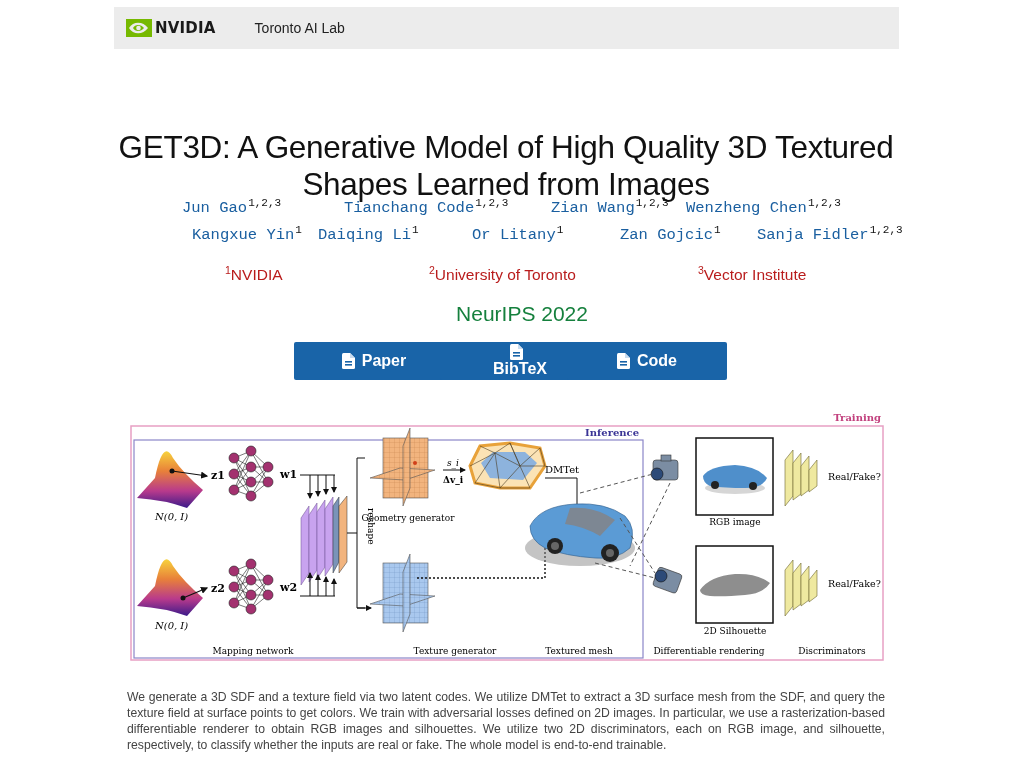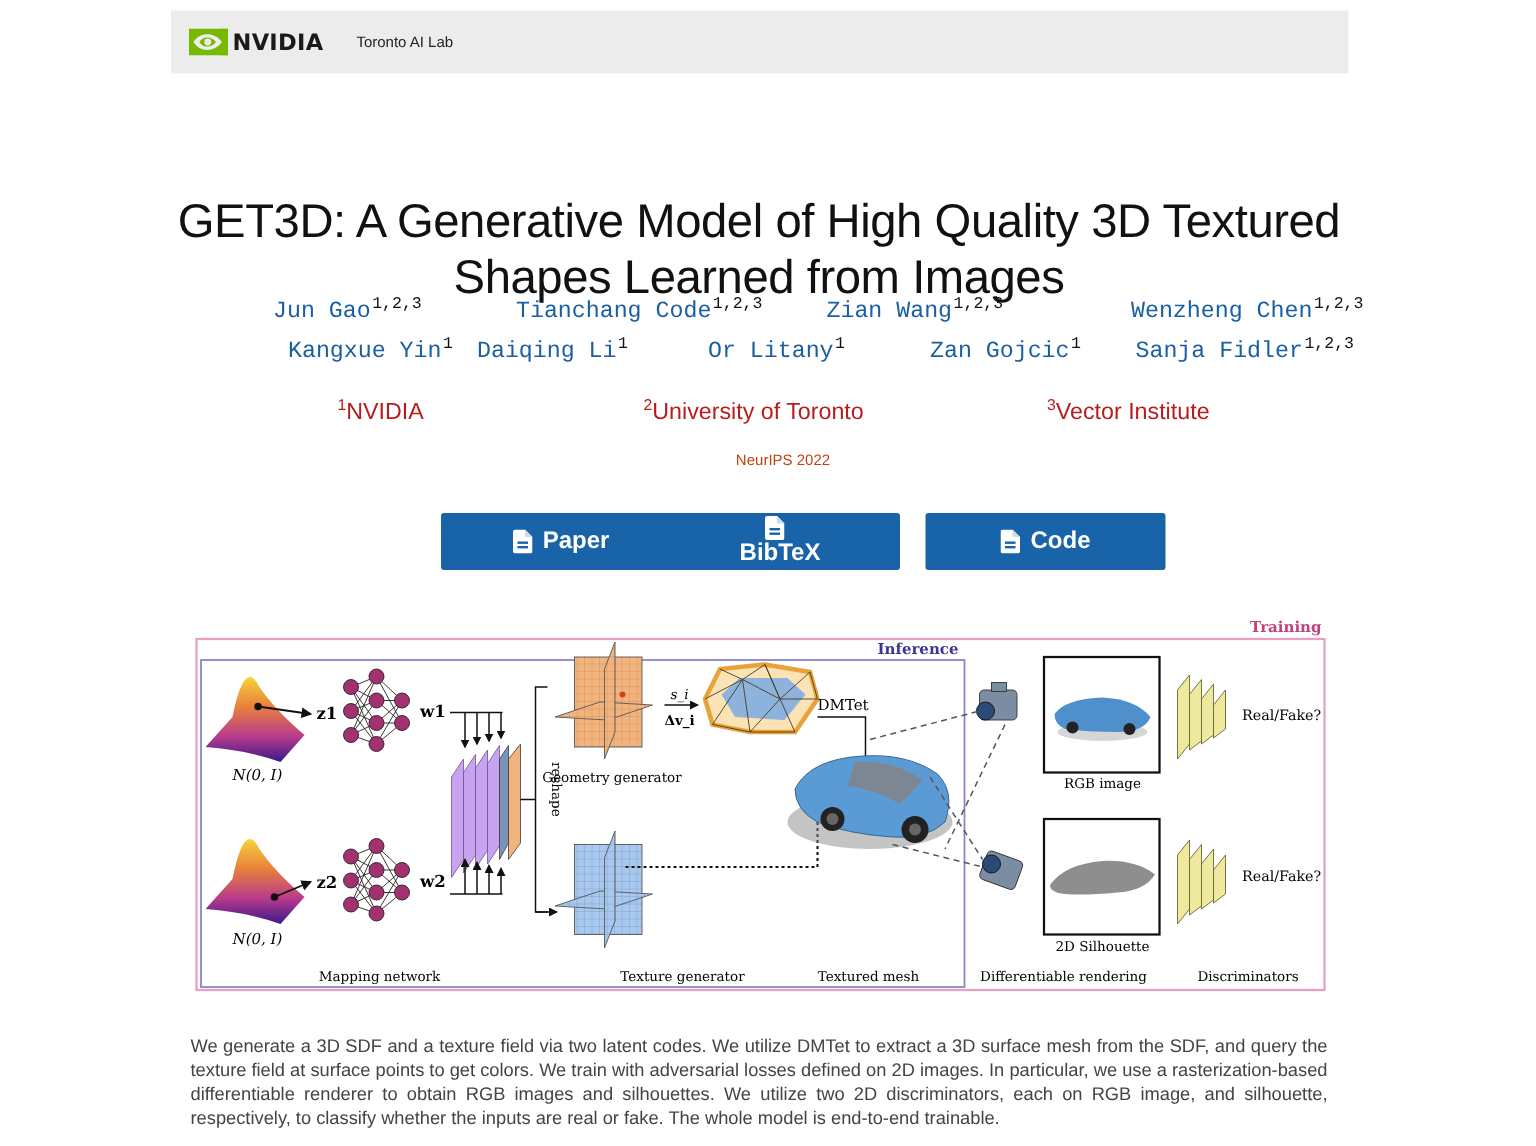--- a/index.html
+++ b/index.html
@@ -6,41 +6,41 @@
   html, body { width: 1024px; height: 764px; background: #ffffff; overflow: hidden; }
   body { font-family: "DejaVu Sans", sans-serif; color: #111; position: relative; }
 
   .topbar {
     position: absolute; left: 114px; top: 7px; width: 785px; height: 42px;
     background: #ececec; display: flex; align-items: center;
   }
   .nv-logo { display: flex; align-items: center; margin-left: 12px; }
   .nv-logo svg { display: block; }
   .nv-word { font-family: "DejaVu Sans", sans-serif; font-weight: bold; font-size: 15px; letter-spacing: 0.2px; color: #1a1a1a; margin-left: 3px; }
-  .lab-name { margin-left: 22px; font-family: "Liberation Sans", sans-serif; font-size: 10px; color: #222; }
+  .lab-name { margin-left: 39px; font-family: "Liberation Sans", sans-serif; font-size: 14px; color: #222; }
 
   .title {
     position: absolute; left: 100px; top: 85px; width: 812px; text-align: center;
     font-family: "Liberation Sans", sans-serif; font-size: 31.5px; line-height: 37px; color: #111;
     letter-spacing: -0.3px;
     margin-top: 44px;
   }
 
   .authors { position: absolute; left: 0; top: 0; }
   .author {
     position: absolute; font-family: Liberation Mono, monospace; font-size: 15.5px; color: #1a5fa0;
     white-space: nowrap;
   }
   .author sup { font-size: 11px; color: #111; vertical-align: 6px; margin-left: 1px; }
 
   .affil { position: absolute; font-family: "Liberation Sans", sans-serif; font-size: 15.5px; color: #b91c1c; white-space: nowrap; }
   .affil sup { font-size: 10.5px; vertical-align: 6px; }
 
   .venue { position: absolute; left: 0; width: 1012px; top: 302px; text-align: center;
-    font-family: "Liberation Sans", sans-serif; font-size: 10px; color: #c2410c; padding-left: 32px; }
+    font-family: "Liberation Sans", sans-serif; font-size: 21px; color: #15803d; padding-left: 32px; }
 
   .btn {
     position: absolute; top: 342px; width: 160px; height: 38px; background: #1964a8;
     color: #fff; border-radius: 2px; display: flex; align-items: center; justify-content: center;
     font-family: "Liberation Sans", sans-serif; font-weight: bold; font-size: 16px; cursor: pointer;
   }
   .btn .ic { margin-right: 7px; display: inline-flex; }
 
   .figure { position: absolute; left: 125px; top: 408px; width: 770px; height: 255px; }
   .figure svg { display: block; }
@@ -70,21 +70,21 @@
   </div>
   <span class="lab-name">Toronto AI Lab</span>
 </div>
 
 <h1 class="title" style="font-weight:normal;">GET3D: A Generative Model of High Quality 3D Textured Shapes Learned from Images</h1>
 
 <div class="authors">
   <span class="author" style="left:182px; top:197px;"><span>Jun Gao</span><sup>1,2,3</sup></span>
   <span class="author" style="left:344px; top:197px;"><span>Tianchang Code</span><sup>1,2,3</sup></span>
   <span class="author" style="left:551px; top:197px;"><span>Zian Wang</span><sup>1,2,3</sup></span>
-  <span class="author" style="left:754px; top:197px;text-align:center;"><span>Wenzheng Chen</span><sup>1,2,3</sup></span>
+  <span class="author" style="left:686px; top:197px;text-align:center;"><span>Wenzheng Chen</span><sup>1,2,3</sup></span>
   <span class="author" style="left:144px; top:224px;margin-left:48px;"><span>Kangxue Yin</span><sup>1</sup></span>
   <span class="author" style="left:318px; top:224px;"><span>Daiqing Li</span><sup>1</sup></span>
   <span class="author" style="left:472px; top:224px;"><span>Or Litany</span><sup>1</sup></span>
   <span class="author" style="left:620px; top:224px;"><span>Zan Gojcic</span><sup>1</sup></span>
   <span class="author" style="left:757px; top:224px;"><span>Sanja Fidler</span><sup>1,2,3</sup></span>
 </div>
 
 <span class="affil" style="left:225px; top:264px;"><sup>1</sup><span>NVIDIA</span></span>
 <span class="affil" style="left:429px; top:264px;"><sup>2</sup><span>University of Toronto</span></span>
 <span class="affil" style="left:698px; top:264px;"><sup>3</sup><span>Vector Institute</span></span>
@@ -106,21 +106,21 @@
   <span class="ic">
     <svg width="13" height="16" viewBox="0 0 13 16">
         <path d="M0 1.5 Q0 0 1.5 0 H8 L13 5 V14.5 Q13 16 11.5 16 H1.5 Q0 16 0 14.5 Z" fill="#fff"></path>
         <path d="M8 0 V5 H13" fill="#c9dcef"></path>
         <rect x="3" y="8" width="7" height="1.6" fill="#1964a8"></rect>
         <rect x="3" y="11" width="7" height="1.6" fill="#1964a8"></rect>
       </svg>
   </span>
   <span>BibTeX</span>
 </div>
-<div class="btn" style="left:617px;">
+<div class="btn" style="left:567px;">
   <span class="ic">
     <svg width="13" height="16" viewBox="0 0 13 16">
         <path d="M0 1.5 Q0 0 1.5 0 H8 L13 5 V14.5 Q13 16 11.5 16 H1.5 Q0 16 0 14.5 Z" fill="#fff"></path>
         <path d="M8 0 V5 H13" fill="#c9dcef"></path>
         <rect x="3" y="8" width="7" height="1.6" fill="#1964a8"></rect>
         <rect x="3" y="11" width="7" height="1.6" fill="#1964a8"></rect>
       </svg>
   </span>
   <span>Code</span>
 </div>

